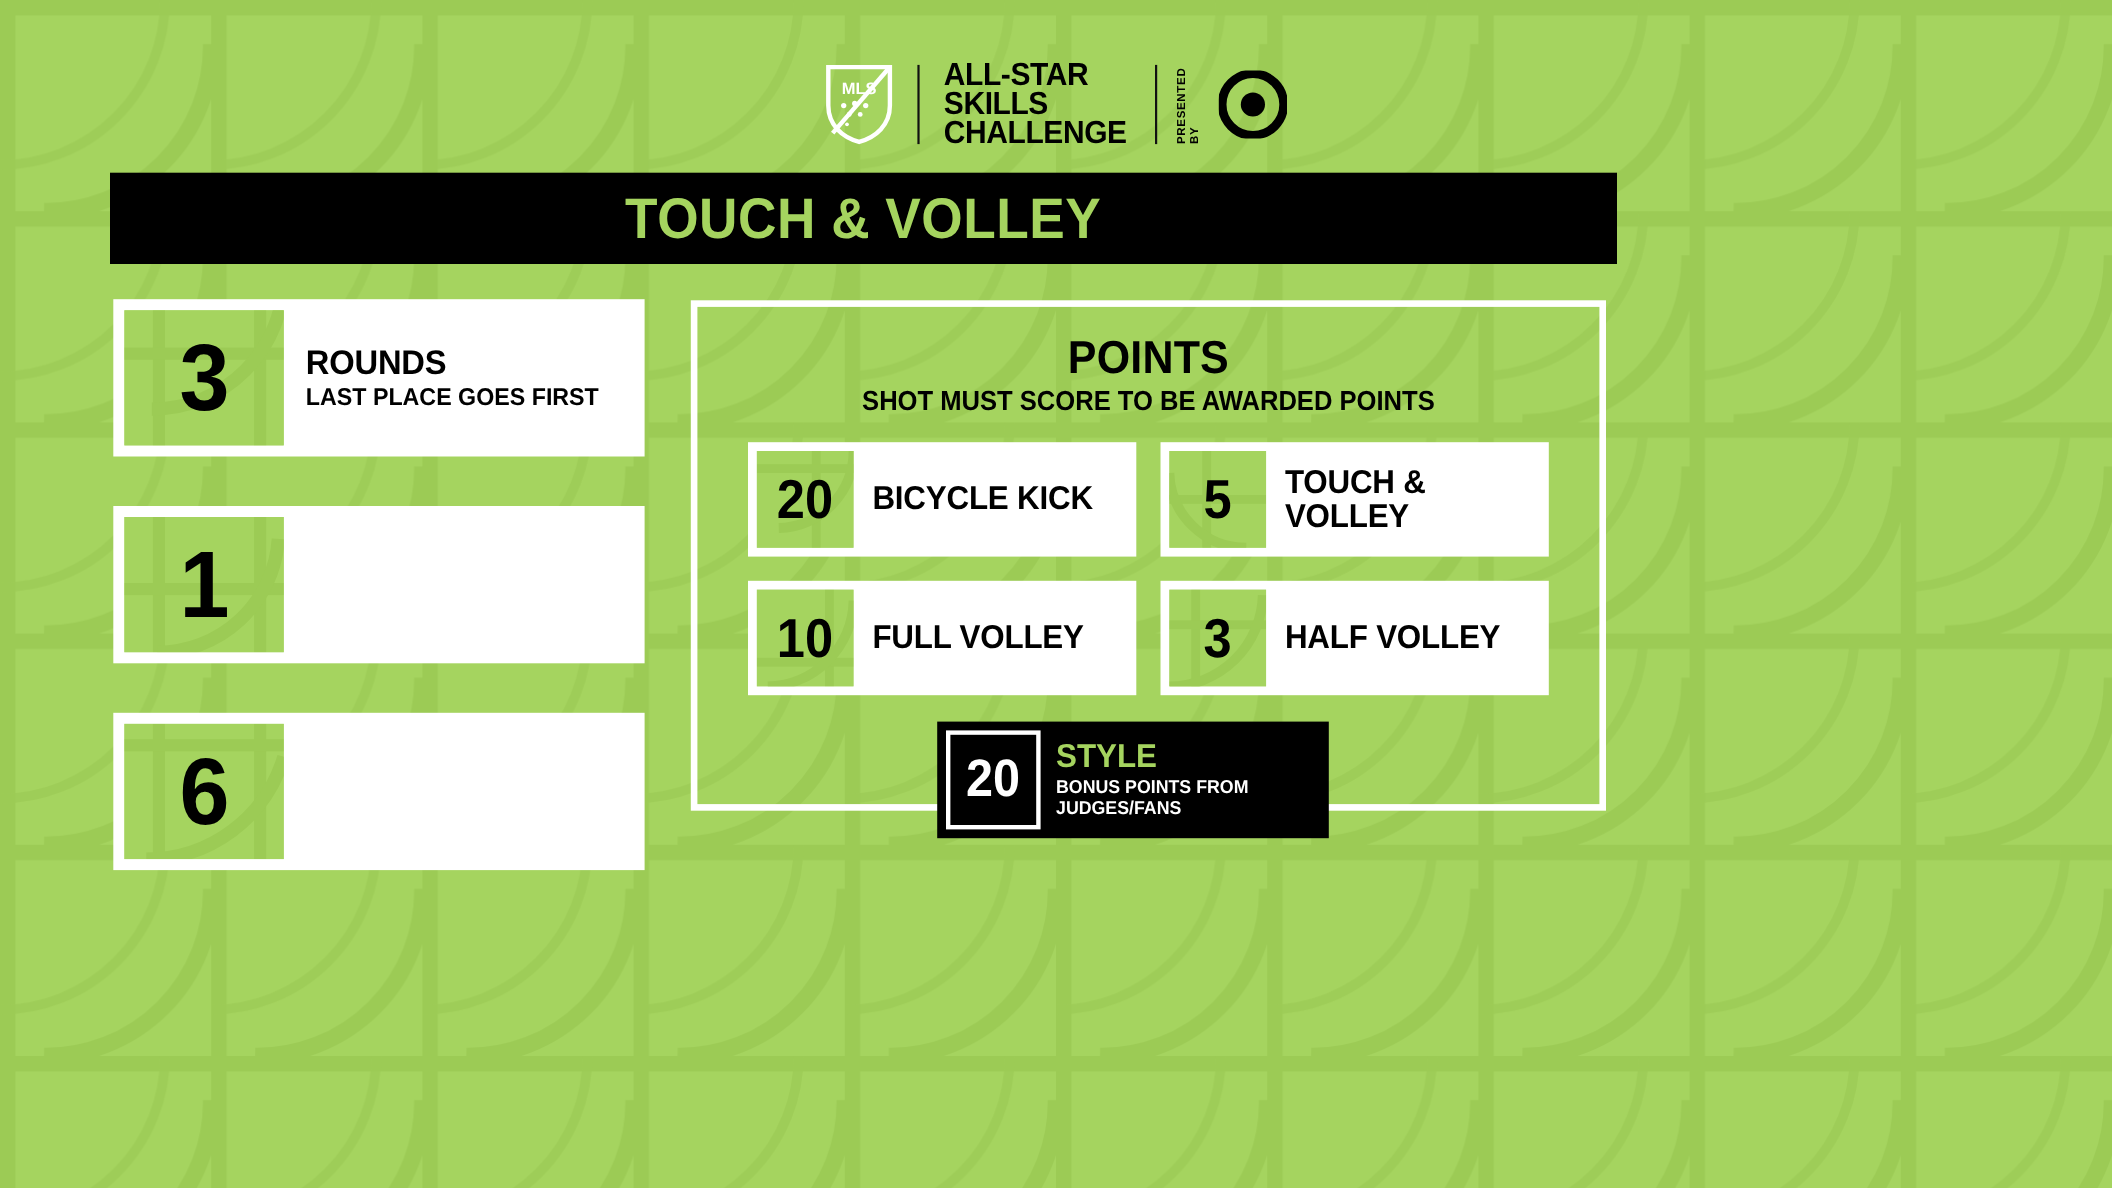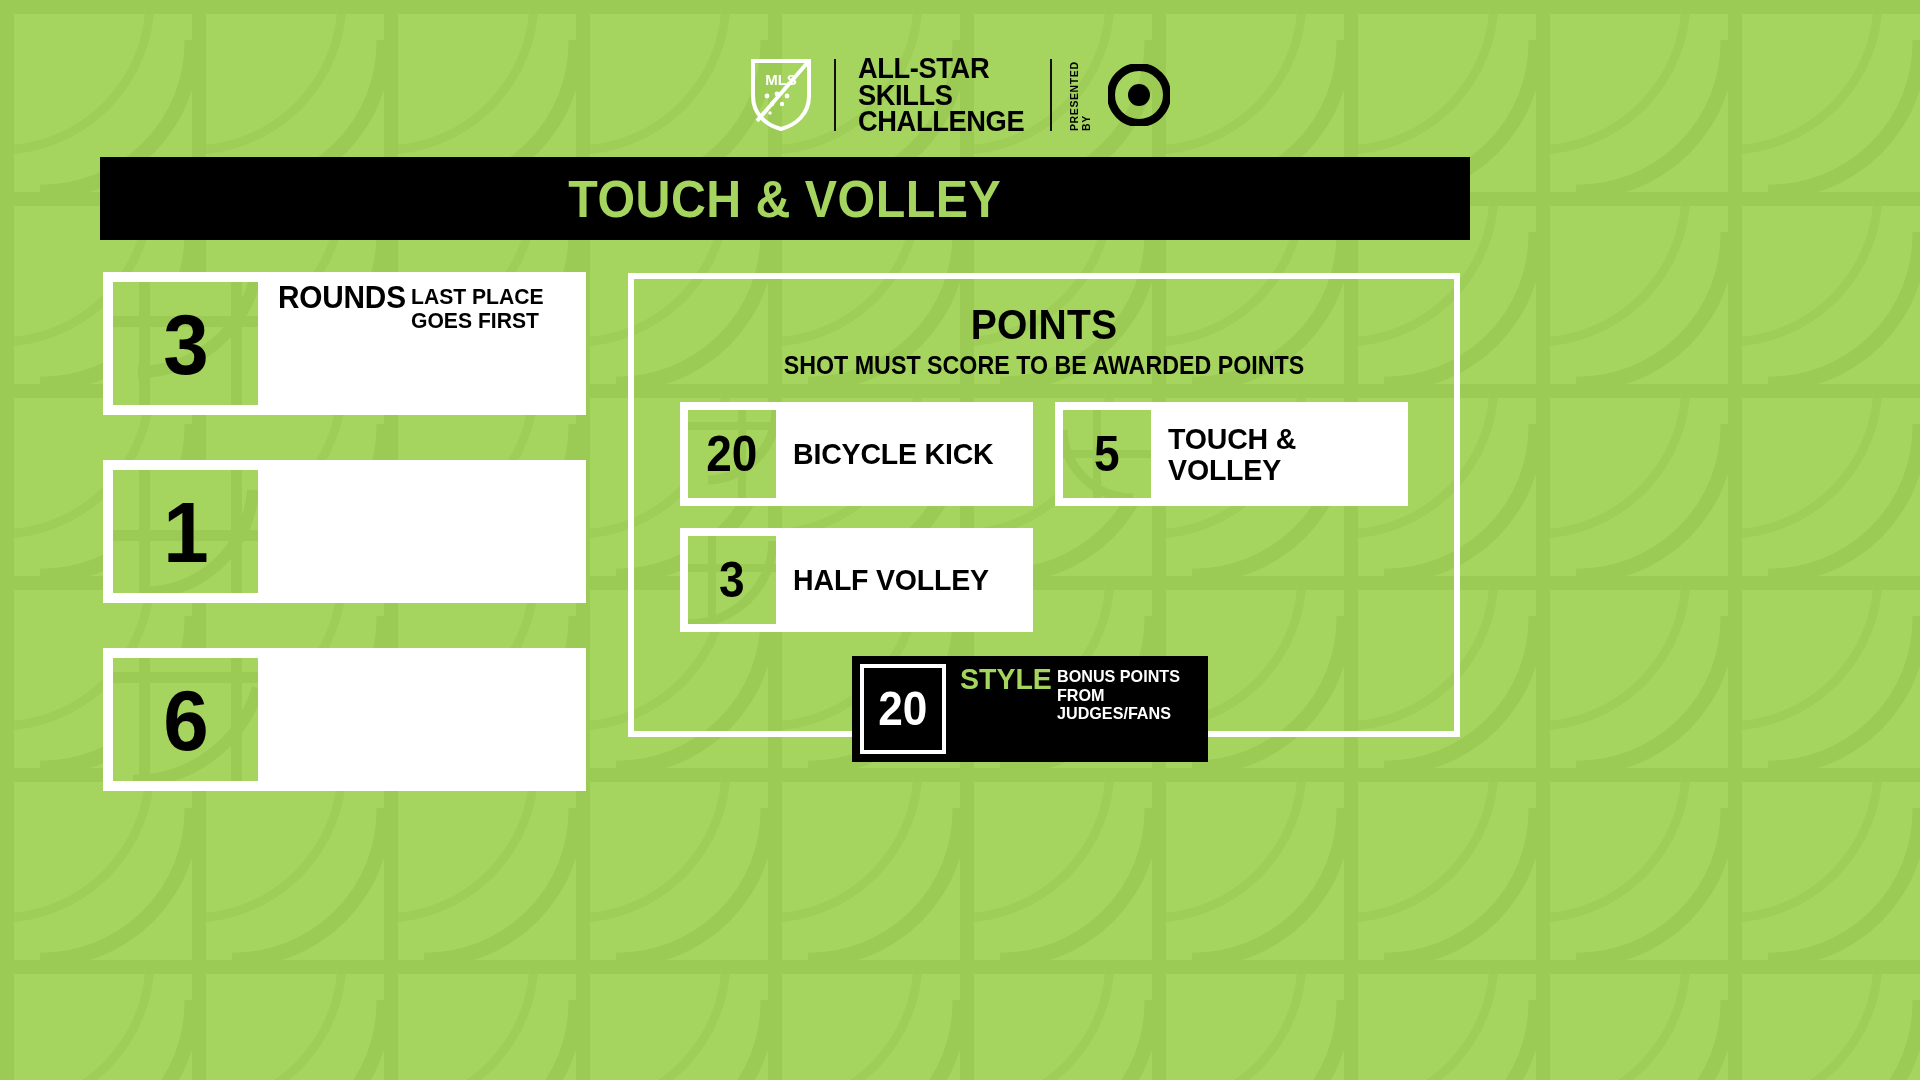--- a/index.html
+++ b/index.html
@@ -103,21 +103,21 @@
     position:relative;
     font-size:86px;
     font-weight:800;
     color:#000;
     line-height:1;
     transform:scaleX(0.95);
   }
   .stat-text {
     flex:1;
     padding-left:20px;
-    display:flex; flex-direction:row; justify-content:center;
+    display:flex; flex-direction:column; justify-content:center;
   }
   .stat-title {
     font-size:31px;
     font-weight:800;
     color:#000;
     line-height:1.05;
     letter-spacing:-0.2px;
     transform:scaleX(0.96);
     transform-origin:left center;
   }
@@ -214,21 +214,21 @@
     border:4px solid #fff;
     display:flex; align-items:center; justify-content:center;
     background:#000;
   }
   #style-num {
     font-size:48px; font-weight:800; color:#fff; line-height:1;
     transform:scaleX(0.92);
   }
   #style-text {
     flex:1; padding-left:14px;
-    display:flex; flex-direction:row; justify-content:center;
+    display:flex; flex-direction:column; justify-content:center;
   }
   #style-title {
     font-size:30px; font-weight:800; color:#a5d45f; line-height:1;
     transform:scaleX(0.95); transform-origin:left center;
   }
   #style-sub {
     font-size:17px; font-weight:800; color:#fff; line-height:1.1;
     margin-top:4px; white-space:pre-line;
     transform:scaleX(0.95); transform-origin:left center;
   }
@@ -365,20 +365,32 @@
             <rect x="30" y="0" width="8" height="88" fill="#9ccb55"></rect>
             <rect x="0" y="40" width="88" height="8" fill="#9ccb55"></rect>
             <path d="M0 20 A 70 70 0 0 0 70 88" stroke="#9ccb55" stroke-width="9" fill="none"></path>
           </svg>
           <span class="pt-num">5</span>
         </div>
         <div class="pt-label" style="white-space:pre-line;">TOUCH &amp;
 VOLLEY</div>
       </div>
 
+      <div class="pt-card">
+        <div class="pt-num-box">
+          <svg class="pat" viewBox="0 0 88 88" preserveAspectRatio="none" xmlns="http://www.w3.org/2000/svg">
+            <rect width="88" height="88" fill="#a5d45f"></rect>
+            <rect x="62" y="0" width="8" height="88" fill="#9ccb55"></rect>
+            <rect x="0" y="62" width="88" height="8" fill="#9ccb55"></rect>
+            <path d="M88 10 A 80 80 0 0 1 10 88" stroke="#9ccb55" stroke-width="9" fill="none"></path>
+          </svg>
+          <span class="pt-num">10</span>
+        </div>
+        <div class="pt-label">FULL VOLLEY</div>
+      </div>
 
       <div class="pt-card">
         <div class="pt-num-box">
           <svg class="pat" viewBox="0 0 88 88" preserveAspectRatio="none" xmlns="http://www.w3.org/2000/svg">
             <rect width="88" height="88" fill="#a5d45f"></rect>
             <rect x="20" y="0" width="8" height="88" fill="#9ccb55"></rect>
             <rect x="0" y="28" width="88" height="8" fill="#9ccb55"></rect>
             <path d="M0 88 A 85 85 0 0 0 85 5" stroke="#9ccb55" stroke-width="9" fill="none"></path>
           </svg>
           <span class="pt-num">3</span>

